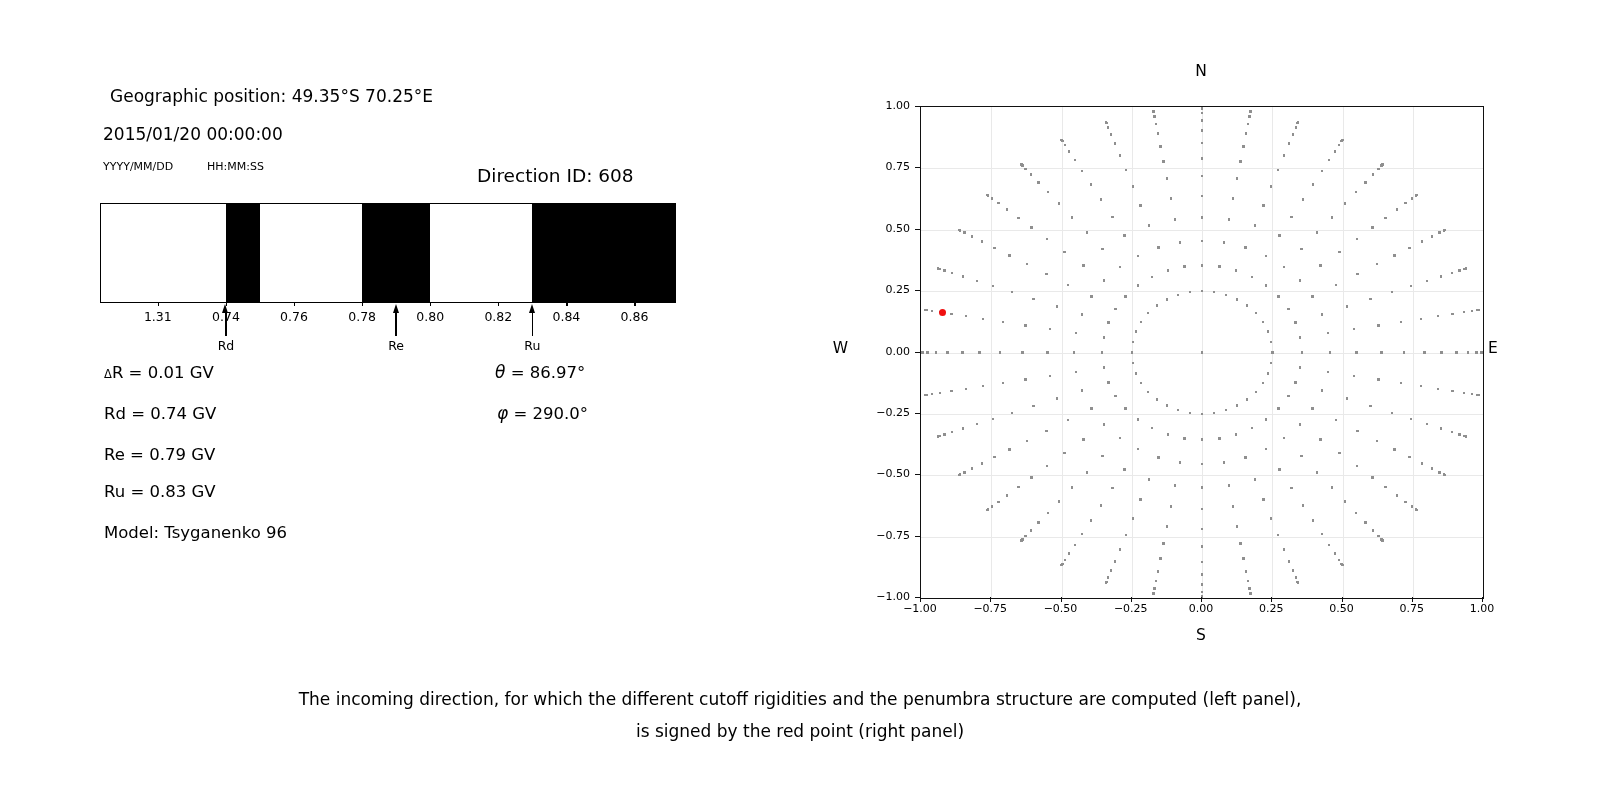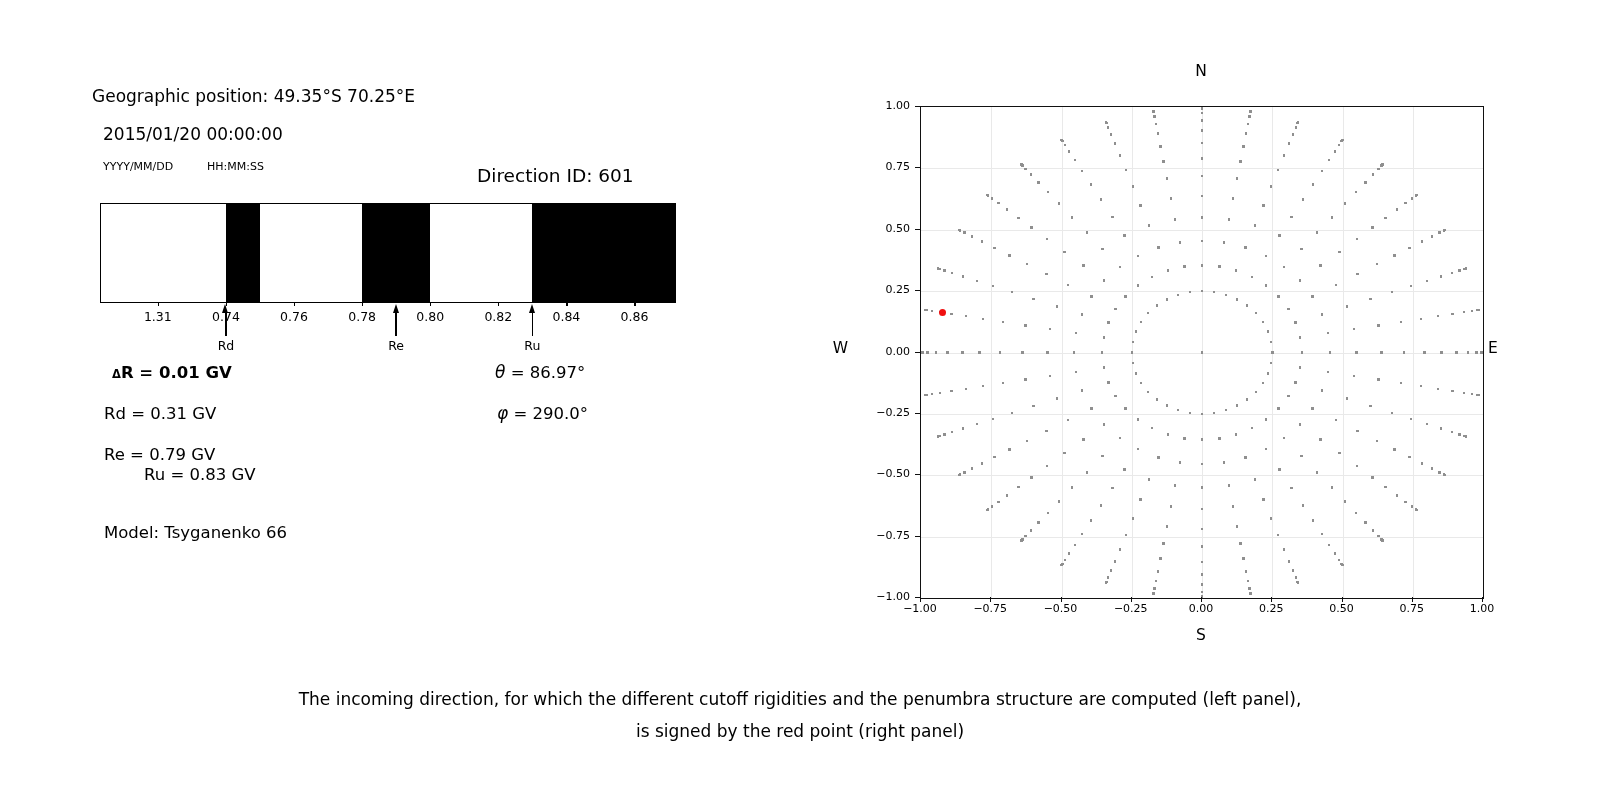--- a/index.html
+++ b/index.html
@@ -34,25 +34,25 @@
   .yticklabel{position:absolute;right:690px;width:44px;text-align:right;font-size:11px;}
   .compass{font-size:15.5px;}
   
   .caption-line{left:7px;width:1586px;text-align:center;font-size:17px;}
 </style>
 </head>
 <body>
 
 <div id="canvas">
 
-  <div class="abs t17" style="left:92px;top:87px;">Geographic position: 49.35°S 70.25°E</div>
+  <div class="abs t17" style="left:110px;top:87px;">Geographic position: 49.35°S 70.25°E</div>
   <div class="abs t17" style="left:103px;top:125px;">2015/01/20 00:00:00</div>
   <div class="abs t11" style="left:103px;top:161px;">YYYY/MM/DD</div>
   <div class="abs t11" style="left:207px;top:161px;">HH:MM:SS</div>
-  <div class="abs t18" style="left:477px;top:166px;">Direction ID: 601</div>
+  <div class="abs t18" style="left:477px;top:166px;">Direction ID: 608</div>
 
   <div id="penumbra-plot" class="abs">
       <div class="band" style="left: 124.945px; width: 34.0451px; background: rgb(0, 0, 0);"></div>
       <div class="band" style="left: 261.126px; width: 68.0902px; background: rgb(0, 0, 0);"></div>
       <div class="band" style="left: 431.351px; width: 142.649px; background: rgb(0, 0, 0);"></div>
       <div class="ptick" style="left: 56.8553px;"></div>
       <div class="pticklabel" style="left: 56.8553px;">1.31</div>
       <div class="ptick" style="left: 124.945px;"></div>
       <div class="pticklabel" style="left: 124.945px;">0.74</div>
       <div class="ptick" style="left: 193.036px;"></div>
@@ -71,27 +71,27 @@
       <div class="arrow-head" style="left: 121.445px;"></div>
       <div class="arrow-label" style="left: 124.945px;">Rd</div>
       <div class="arrow-line" style="left: 294.471px;"></div>
       <div class="arrow-head" style="left: 291.671px;"></div>
       <div class="arrow-label" style="left: 295.171px;">Re</div>
       <div class="arrow-line" style="left: 430.651px;"></div>
       <div class="arrow-head" style="left: 427.851px;"></div>
       <div class="arrow-label" style="left: 431.351px;">Ru</div>
     </div>
 
-  <div class="abs t16" style="left:112px;top:364px;font-weight:bold;"><span class="small-delta">Δ</span><span>R = 0.01 GV</span></div>
+  <div class="abs t16" style="left:104px;top:364px;"><span class="small-delta">Δ</span><span>R = 0.01 GV</span></div>
   <div class="abs t16" style="left:495px;top:363px;"><span class="greek">θ</span><span> = 86.97°</span></div>
-  <div class="abs t16" style="left:104px;top:405px;">Rd = 0.31 GV</div>
+  <div class="abs t16" style="left:104px;top:405px;">Rd = 0.74 GV</div>
   <div class="abs t16" style="left:497px;top:404px;"><span class="greek">φ</span><span> = 290.0°</span></div>
   <div class="abs t16" style="left:104px;top:446px;">Re = 0.79 GV</div>
-  <div class="abs t16" style="left:104px;top:466px;margin-left:40px;">Ru = 0.83 GV</div>
-  <div class="abs t16" style="left:104px;top:524px;">Model: Tsyganenko 66</div>
+  <div class="abs t16" style="left:104px;top:483px;">Ru = 0.83 GV</div>
+  <div class="abs t16" style="left:104px;top:524px;">Model: Tsyganenko 96</div>
 
   <div class="abs compass" style="left:1181px;top:62px;width:40px;text-align:center;">N</div>
   <div id="scatter-plot" class="abs">
       <div class="gridline-v" style="left: 70.25px;"></div>
       <div class="gridline-v" style="left: 140.5px;"></div>
       <div class="gridline-v" style="left: 210.75px;"></div>
       <div class="gridline-v" style="left: 281px;"></div>
       <div class="gridline-v" style="left: 351.25px;"></div>
       <div class="gridline-v" style="left: 421.5px;"></div>
       <div class="gridline-v" style="left: 491.75px;"></div>

